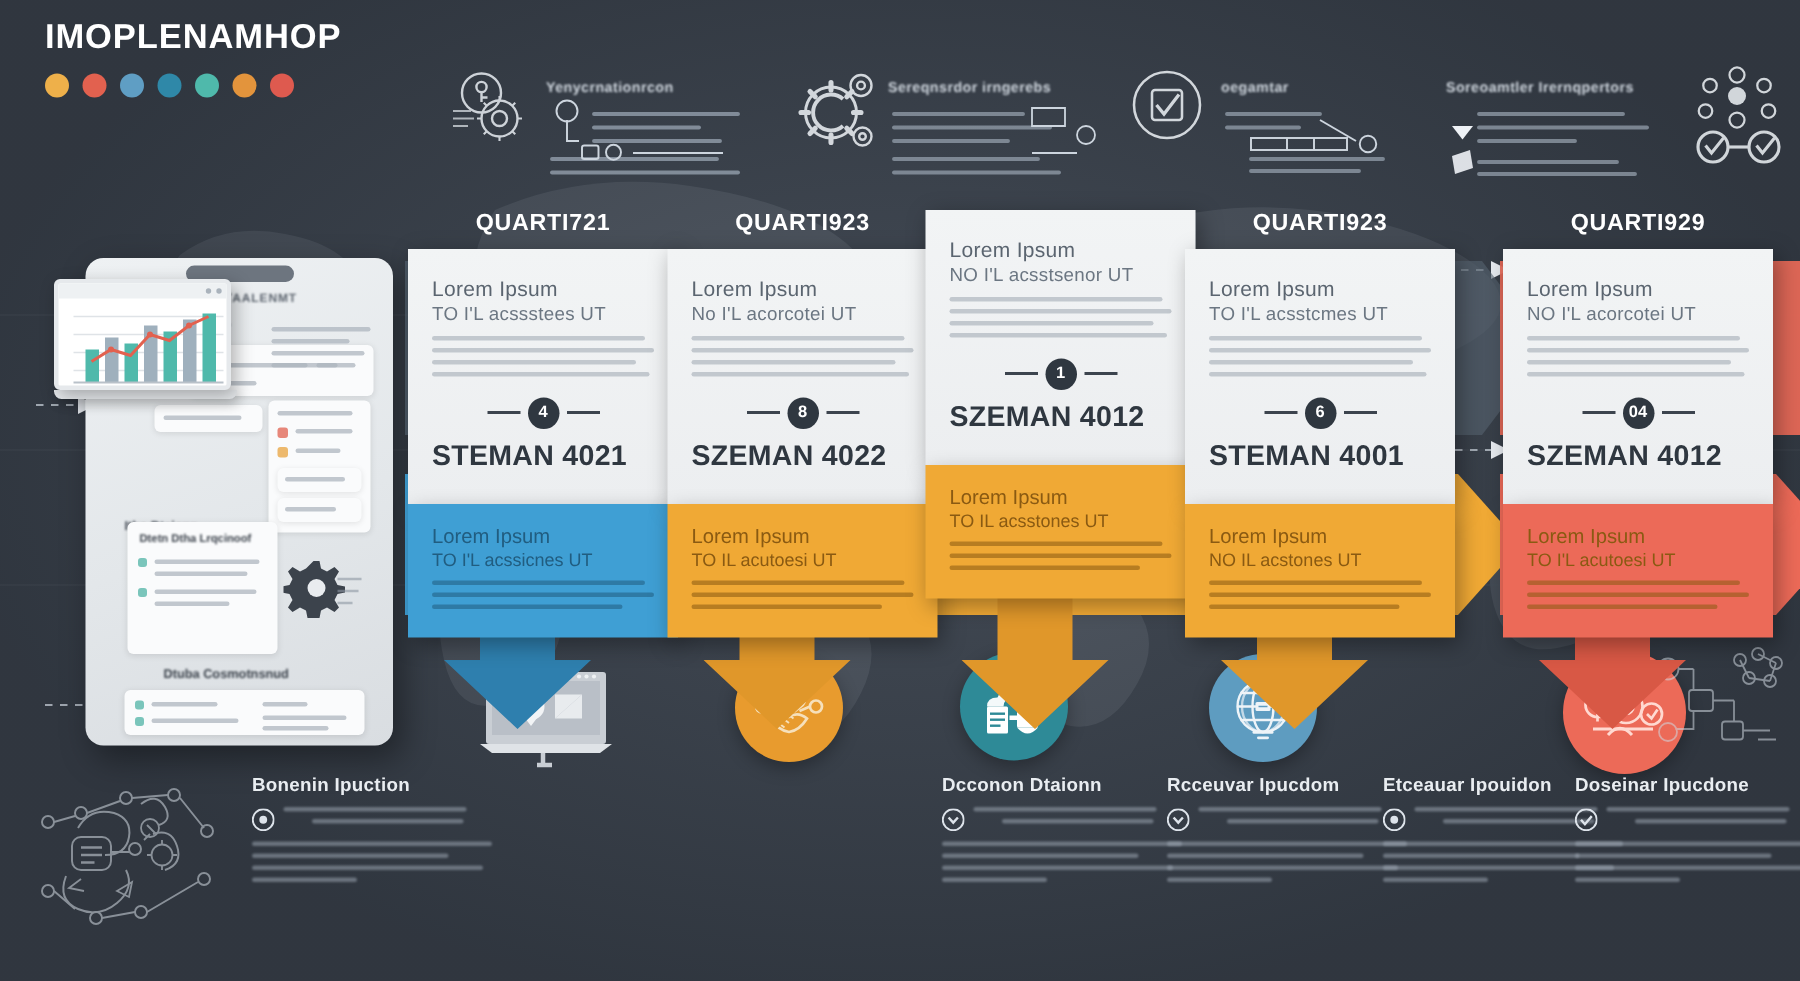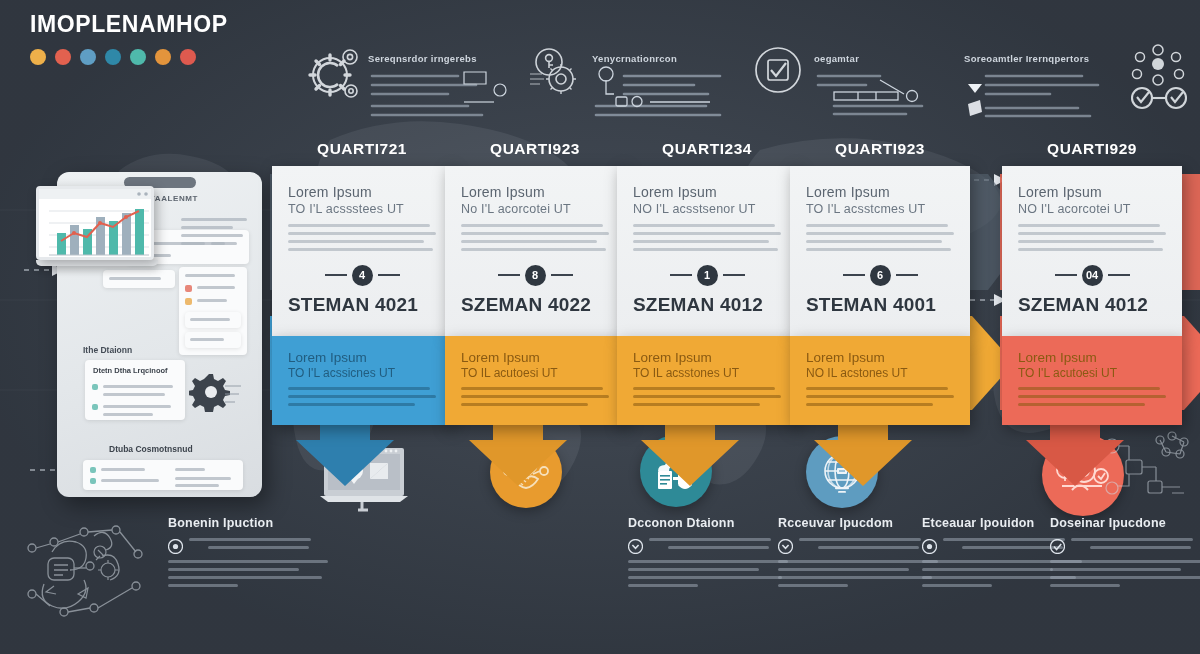--- a/index.html
+++ b/index.html
@@ -161,65 +161,20 @@
       <div class="dot" style="background: rgb(79, 185, 171);"></div>
       <div class="dot" style="background: rgb(227, 148, 60);"></div>
       <div class="dot" style="background: rgb(222, 90, 79);"></div>
     </div>
 </div>
 
 <div class="topstrip">
 
   <div class="topitem">
     <span class="topicon">
-      <svg width="62" height="62" viewBox="0 0 62 62" fill="none">
-        <g fill="#eef2f6">
-          <path d="M30 14 a16 16 0 1 0 .1 0 z m0 6 a10 10 0 1 1 -.1 0z" opacity="0"></path>
-        </g>
-        <g stroke="#eef2f6" stroke-width="2.6" fill="none">
-          <path d="M38 22 a12 12 0 1 0 0 18"></path>
-        </g>
-        <g fill="#eef2f6">
-          <path d="M30 13 l3 0 1 5 3 1 4-3 2 2 -3 4 1 3 5 1 0 3 -5 1 -1 3 3 4 -2 2 -4-3 -3 1 -1 5 -3 0 -3 0 -1-5 -3-1 -4 3 -2-2 3-4 -1-3 -5-1 0-3 5-1 1-3 -3-4 2-2 4 3 3-1 1-5z" opacity=".0"></path>
-        </g>
-        <g stroke="#eef2f6" stroke-width="2" fill="none">
-          <circle cx="30" cy="31" r="17"></circle>
-          <g stroke-width="3.4" stroke-linecap="round">
-            <path d="M30 11 v5 M30 46 v5 M10 31 h5 M45 31 h5 M16 17 l3.5 3.5 M40.5 41.5 l3.5 3.5 M44 17 l-3.5 3.5 M19.5 41.5 l-3.5 3.5"></path>
-          </g>
-        </g>
-        <g stroke="#eef2f6" stroke-width="1.6" fill="none">
-          <circle cx="50" cy="13" r="7"></circle>
-            <circle cx="50" cy="13" r="2.6"></circle>
-          <circle cx="51" cy="47" r="6"></circle>
-            <circle cx="51" cy="47" r="2.2"></circle>
-        </g>
-      </svg>
-    </span>
-    <span class="topbody">
-      <span class="toplabel">Sereqnsrdor irngerebs</span>
-      <svg width="150" height="56" viewBox="0 0 150 56" style="filter:blur(.5px)">
-        <g stroke="#9aa6b3" stroke-width="2.6" stroke-linecap="round" opacity=".7">
-          <path d="M4 10 h86"></path>
-            <path d="M4 19 h104"></path>
-            <path d="M4 28 h76"></path>
-            <path d="M4 40 h96"></path>
-            <path d="M4 49 h110"></path>
-        </g>
-        <g stroke="#cdd5de" stroke-width="1.2" fill="none">
-          <path d="M96 6 h22 v12 h-22z"></path>
-            <path d="M96 36 h30"></path>
-          <circle cx="132" cy="24" r="6"></circle>
-        </g>
-      </svg>
-    </span>
-  </div>
-
-  <div class="topitem">
-    <span class="topicon">
       <svg width="58" height="58" viewBox="0 0 58 58" fill="none" stroke="#e8edf2" stroke-width="1.6">
         <circle cx="21" cy="18" r="13"></circle>
         <circle cx="21" cy="14" r="3.4"></circle>
           <path d="M21 17 v7 M21 21 h4"></path>
         <circle cx="33" cy="35" r="12"></circle>
         <g stroke-width="1.4">
             <path d="M33 23 v-3 M33 47 v3 M21 35 h-3 M45 35 h3 M24.5 26.5 l-2-2 M41.5 43.5 l2 2 M41.5 26.5 l2-2 M24.5 43.5 l-2 2"></path>
           </g>
         <circle cx="33" cy="35" r="5"></circle>
         <path d="M2 30 h12 M2 35 h14 M2 40 h10" stroke-width="1.2" opacity=".8"></path>
@@ -241,20 +196,65 @@
           <rect x="24" y="31" width="11" height="9" rx="1.5"></rect>
           <circle cx="45" cy="35.5" r="5"></circle>
           <path d="M58 36 h60"></path>
         </g>
       </svg>
     </span>
   </div>
 
   <div class="topitem">
     <span class="topicon">
+      <svg width="62" height="62" viewBox="0 0 62 62" fill="none">
+        <g fill="#eef2f6">
+          <path d="M30 14 a16 16 0 1 0 .1 0 z m0 6 a10 10 0 1 1 -.1 0z" opacity="0"></path>
+        </g>
+        <g stroke="#eef2f6" stroke-width="2.6" fill="none">
+          <path d="M38 22 a12 12 0 1 0 0 18"></path>
+        </g>
+        <g fill="#eef2f6">
+          <path d="M30 13 l3 0 1 5 3 1 4-3 2 2 -3 4 1 3 5 1 0 3 -5 1 -1 3 3 4 -2 2 -4-3 -3 1 -1 5 -3 0 -3 0 -1-5 -3-1 -4 3 -2-2 3-4 -1-3 -5-1 0-3 5-1 1-3 -3-4 2-2 4 3 3-1 1-5z" opacity=".0"></path>
+        </g>
+        <g stroke="#eef2f6" stroke-width="2" fill="none">
+          <circle cx="30" cy="31" r="17"></circle>
+          <g stroke-width="3.4" stroke-linecap="round">
+            <path d="M30 11 v5 M30 46 v5 M10 31 h5 M45 31 h5 M16 17 l3.5 3.5 M40.5 41.5 l3.5 3.5 M44 17 l-3.5 3.5 M19.5 41.5 l-3.5 3.5"></path>
+          </g>
+        </g>
+        <g stroke="#eef2f6" stroke-width="1.6" fill="none">
+          <circle cx="50" cy="13" r="7"></circle>
+            <circle cx="50" cy="13" r="2.6"></circle>
+          <circle cx="51" cy="47" r="6"></circle>
+            <circle cx="51" cy="47" r="2.2"></circle>
+        </g>
+      </svg>
+    </span>
+    <span class="topbody">
+      <span class="toplabel">Sereqnsrdor irngerebs</span>
+      <svg width="150" height="56" viewBox="0 0 150 56" style="filter:blur(.5px)">
+        <g stroke="#9aa6b3" stroke-width="2.6" stroke-linecap="round" opacity=".7">
+          <path d="M4 10 h86"></path>
+            <path d="M4 19 h104"></path>
+            <path d="M4 28 h76"></path>
+            <path d="M4 40 h96"></path>
+            <path d="M4 49 h110"></path>
+        </g>
+        <g stroke="#cdd5de" stroke-width="1.2" fill="none">
+          <path d="M96 6 h22 v12 h-22z"></path>
+            <path d="M96 36 h30"></path>
+          <circle cx="132" cy="24" r="6"></circle>
+        </g>
+      </svg>
+    </span>
+  </div>
+
+  <div class="topitem">
+    <span class="topicon">
       <svg width="56" height="56" viewBox="0 0 56 56" fill="none" stroke="#eef2f6" stroke-width="1.7">
         <circle cx="26" cy="26" r="22"></circle>
         <rect x="16" y="16" width="20" height="20" rx="2"></rect>
         <path d="M19 26 l5 6 l10 -13" stroke-width="2.2"></path>
       </svg>
     </span>
     <span class="topbody">
       <span class="toplabel">oegamtar</span>
       <svg width="140" height="56" viewBox="0 0 140 56" style="filter:blur(.5px)">
         <g stroke="#9aa6b3" stroke-width="2.6" stroke-linecap="round" opacity=".7">
@@ -341,21 +341,21 @@
     <div class="ln" style="left:18px; top:32px; width:30px;"></div>
     <div class="card-wh" style="left:6px; top:45px; width:56px; height:16px;">
         <div class="ln" style="left:5px;top:6px;width:40px;"></div>
       </div>
     <div class="card-wh" style="left:6px; top:65px; width:56px; height:16px;">
         <div class="ln" style="left:5px;top:6px;width:34px;"></div>
       </div>
   </div>
 
   <div style="position:absolute; left:26px; top:173px; color:#444c56; font-size:8.5px; font-weight:bold; filter:blur(.7px);">Ithe Dtaionn</div>
-  <div class="card-wh" style="left:28px; top:188px; width:100px; height:60px;">
+  <div class="card-wh" style="left:28px; top:176px; width:100px; height:88px;">
     <div style="position:absolute; left:8px; top:6px; color:#3c434c; font-size:7.5px; font-weight:bold; filter:blur(.7px);">Dtetn Dtha Lrqcinoof</div>
     <div class="ln tl" style="left:7px; top:24px; width:6px; height:6px; filter:none;"></div>
     <div class="ln" style="left:18px; top:25px; width:70px;"></div>
     <div class="ln" style="left:18px; top:33px; width:62px;"></div>
     <div class="ln tl" style="left:7px; top:44px; width:6px; height:6px; filter:none;"></div>
     <div class="ln" style="left:18px; top:45px; width:68px;"></div>
     <div class="ln" style="left:18px; top:53px; width:50px;"></div>
   </div>
   <svg style="position:absolute; left:132px; top:196px;" width="56" height="48" viewBox="0 0 56 48">
     <g fill="#3c434c">
@@ -484,21 +484,20 @@
     <svg class="band" width="240" height="96" viewBox="0 0 240 96" style="left: 443px; top: 176px;">
       <path d="M0 0 H184 L226 47 L184 94 H0 Z" fill="#f0a935"></path>
     </svg>
     <svg class="band-down" width="110" height="125" viewBox="0 0 110 125" style="left: 469px; top: 222px;">
       <path d="M24 0 H74 V78 H98 L49 124 L0 78 H24 Z" fill="#e0972a"></path>
     </svg>
     <svg class="band" width="260" height="120" viewBox="0 0 260 120" style="left: 615px; top: 34px;">
       <path d="M0 0 H200 L244 58 L200 116 H0 Z" fill="#56636f" opacity="0.62"></path>
     </svg>
     <div class="col" style="left: 617px; top: 0px;">
-      <div class="col-head">QUARTI234</div>
       <div class="panel-top">
         <div class="p-h1">Lorem Ipsum</div>
         <div class="p-h2">NO I'L acsstsenor UT</div>
         <div class="p-body">
           <div class="bl" style="width:96%"></div>
           <div class="bl" style="width:100%"></div>
           <div class="bl" style="width:92%"></div>
           <div class="bl" style="width:98%"></div>
         </div>
         <div class="badge-row">

